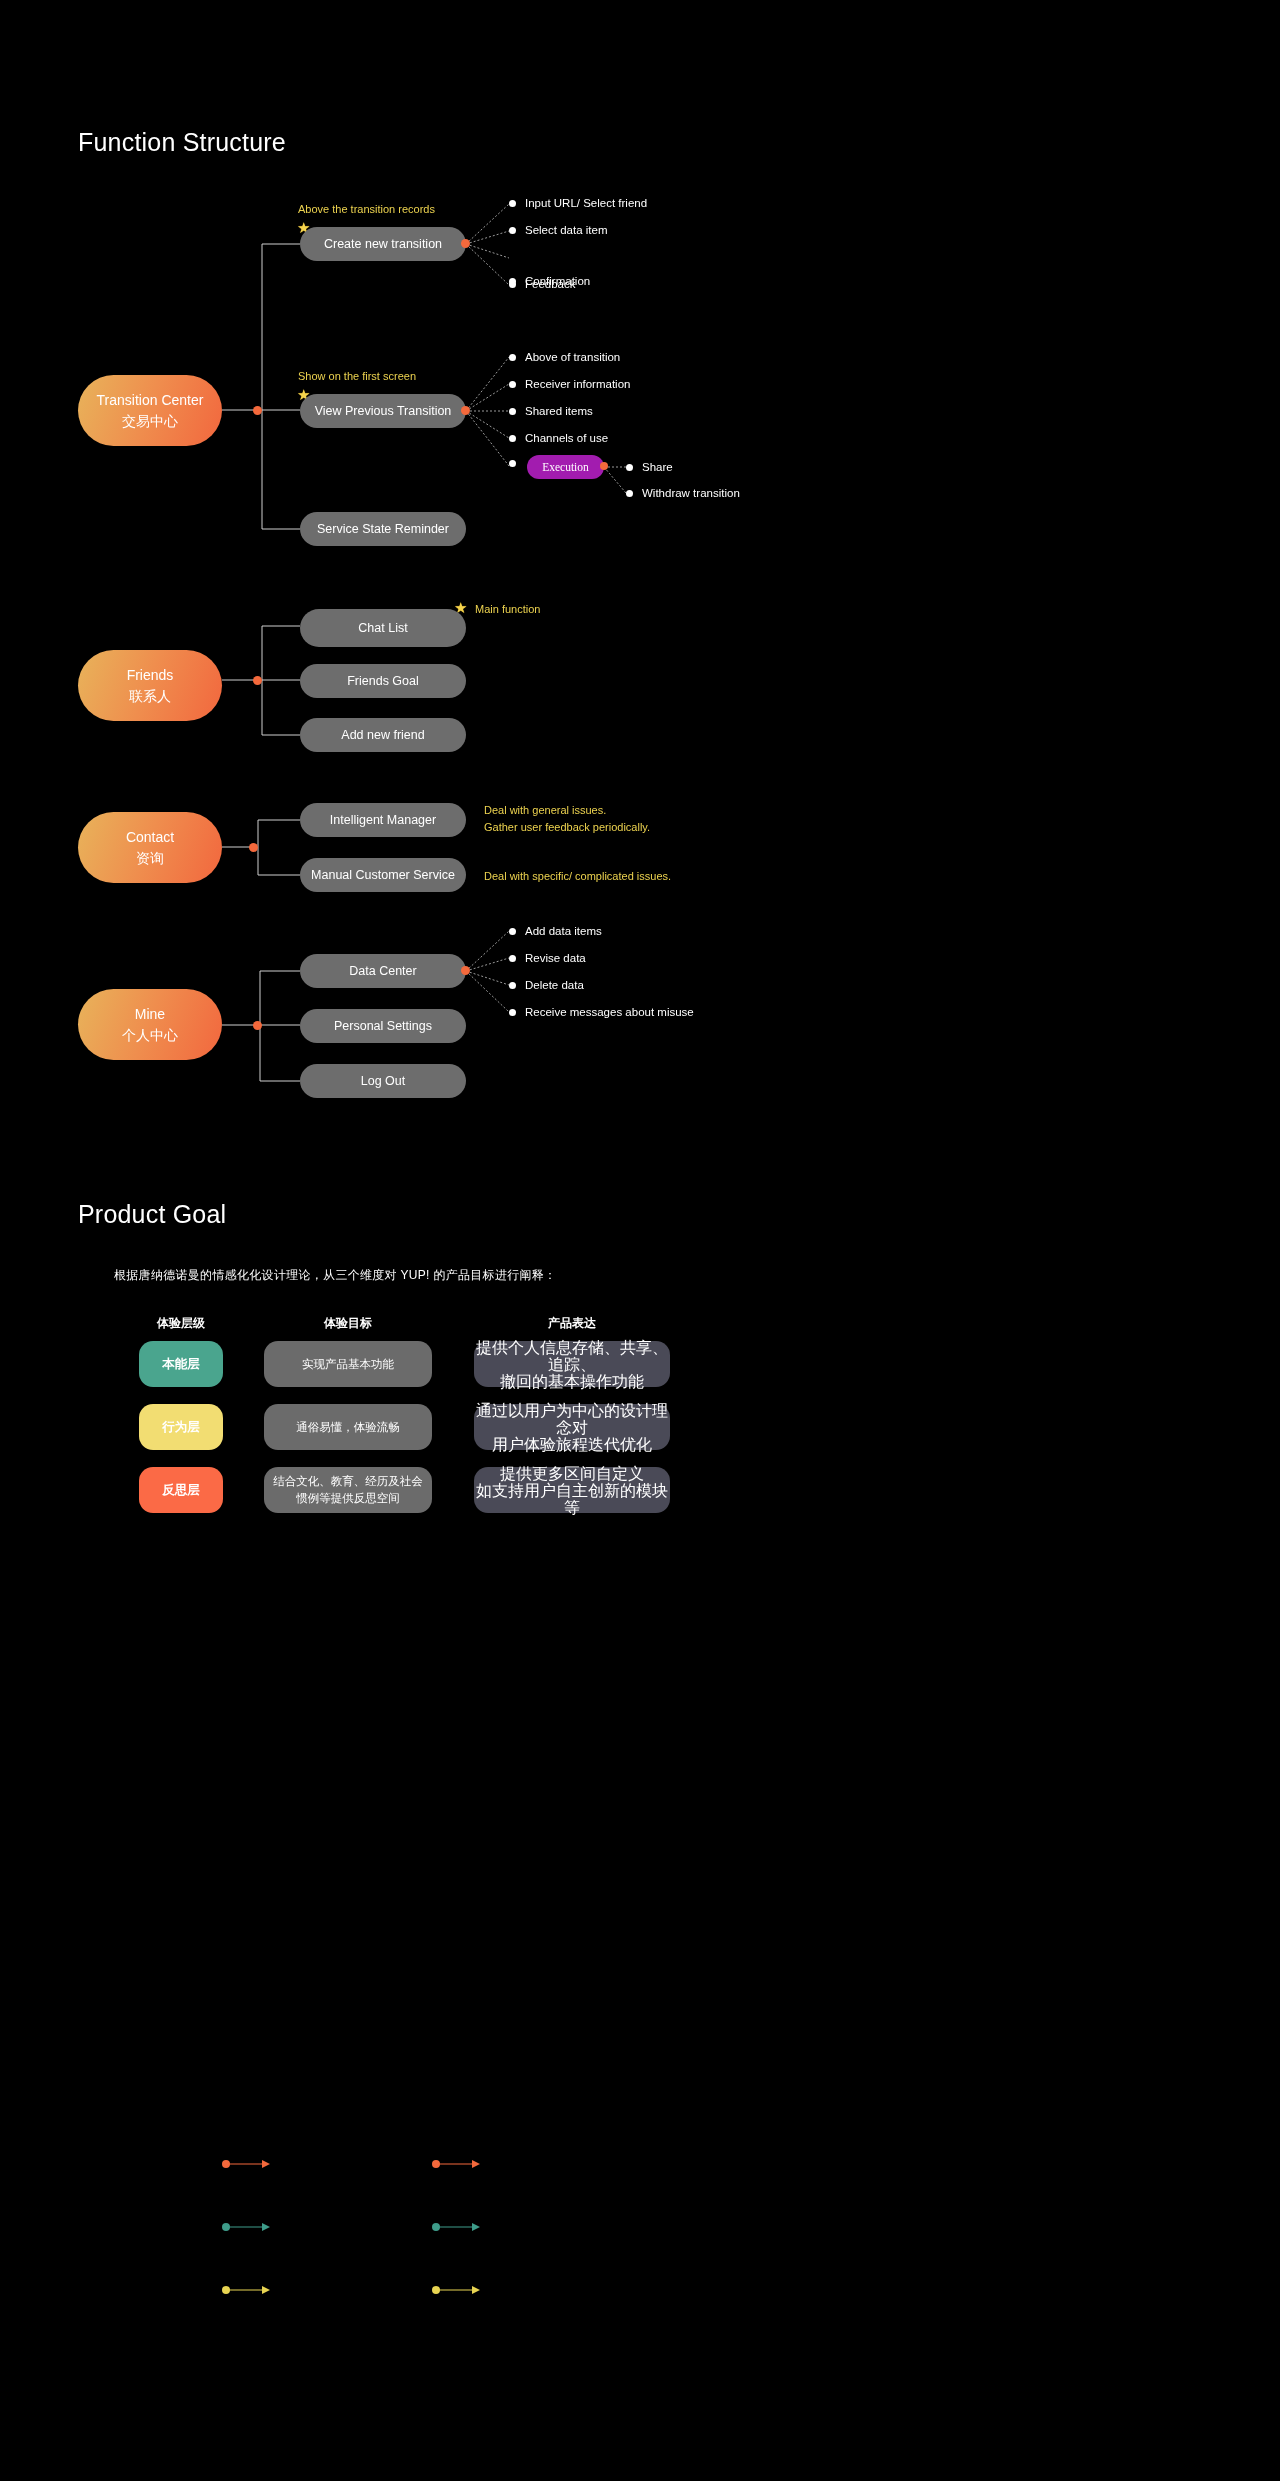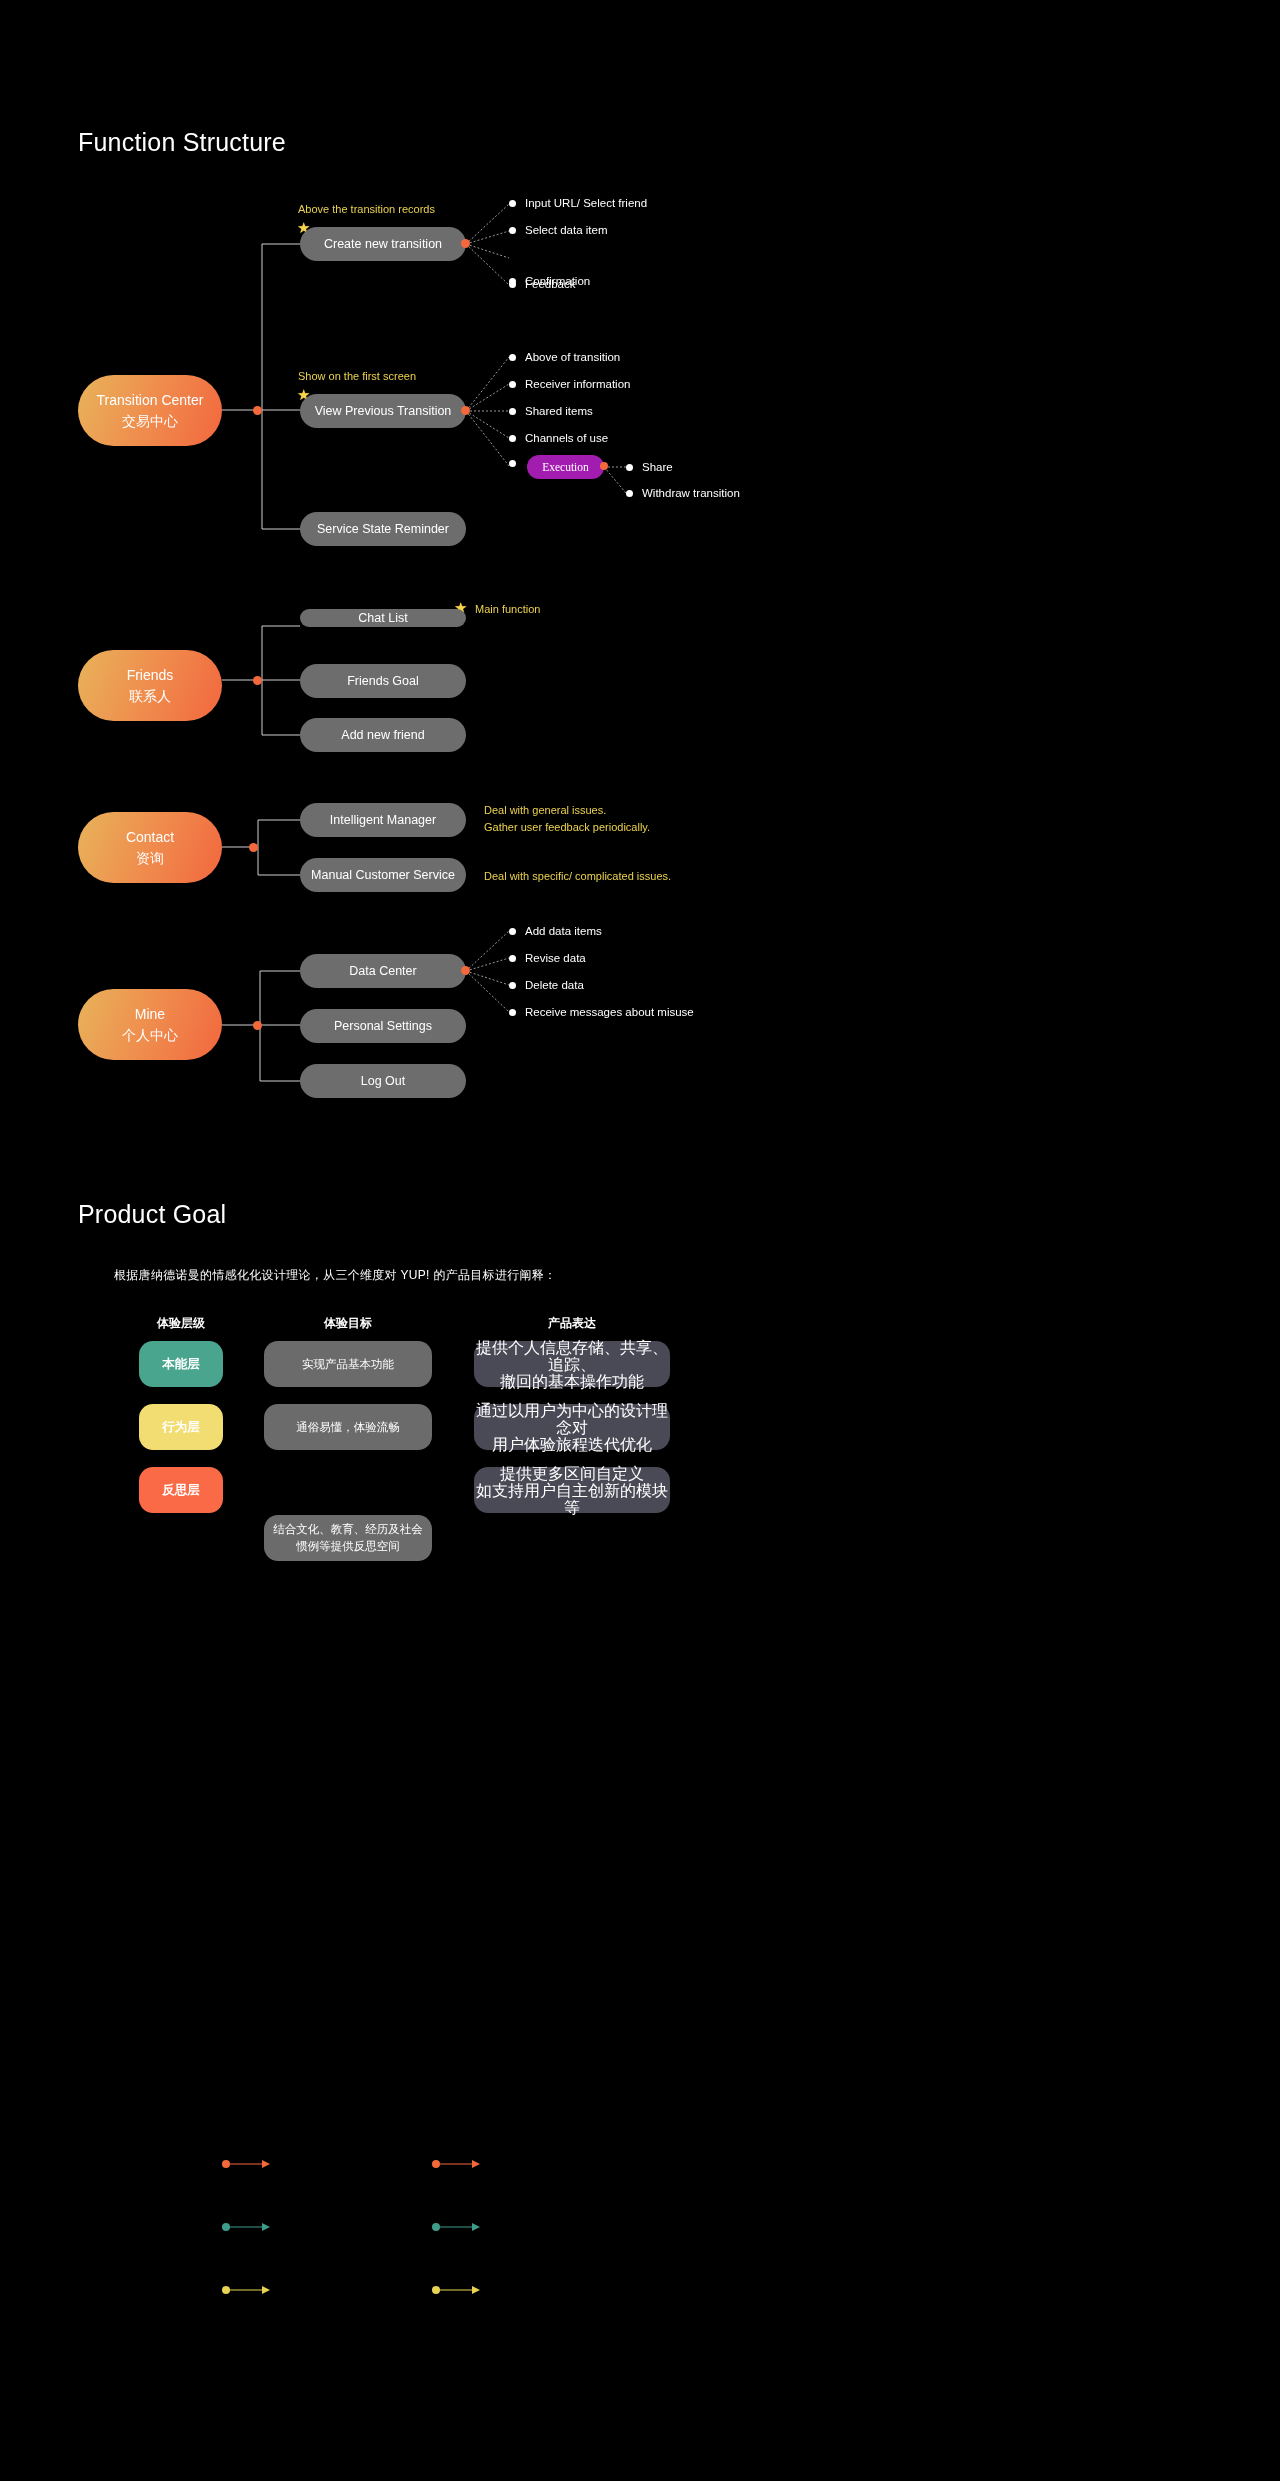--- a/index.html
+++ b/index.html
@@ -283,21 +283,21 @@
 
   <div class="root-node" style="left:78px; top:650px; width:144px; height:71px;">
     <span>Friends</span>
     <span class="cn">联系人</span>
   </div>
   <div class="hub" style="left:253px; top:676px;"></div>
 
   <div class="star" style="left:454px; top:600px;">★</div>
   <div class="note" style="left:475px; top:603px;">Main function</div>
 
-  <div class="branch-node" style="left:300px; top:609px; width:166px; height:18px;">
+  <div class="branch-node" style="left:300px; top:609px; width:166px; height:38px;">
     <span>Chat List</span>
   </div>
   <div class="branch-node" style="left:300px; top:664px; width:166px; height:34px;">
     <span>Friends Goal</span>
   </div>
   <div class="branch-node" style="left:300px; top:718px; width:166px; height:34px;">
     <span>Add new friend</span>
   </div>
 
   <div class="root-node" style="left:78px; top:812px; width:144px; height:71px;">
@@ -381,21 +381,21 @@
   <div class="pg-dot" style="left:432px; top:2223px; background:#3e9c8a;"></div>
   <div class="pg-expr" style="left:474px; top:1404px;">
     <span style="white-space:pre-line;">通过以用户为中心的设计理念对
 用户体验旅程迭代优化</span>
   </div>
 
   <div class="pg-level" style="left:139px; top:1467px; background:#fb6a46;">
     <span>反思层</span>
   </div>
   <div class="pg-dot" style="left:222px; top:2286px; background:#e8d452;"></div>
-  <div class="pg-goal" style="left:264px; top:1467px;margin-top:48px;">
+  <div class="pg-goal" style="left:264px; top:1467px;">
     <span style="white-space:pre-line;">结合文化、教育、经历及社会
 惯例等提供反思空间</span>
   </div>
   <div class="pg-dot" style="left:432px; top:2286px; background:#e8d452;"></div>
   <div class="pg-expr" style="left:474px; top:1467px;">
     <span style="white-space:pre-line;">提供更多区间自定义
 如支持用户自主创新的模块等</span>
   </div>
 
 </div>

